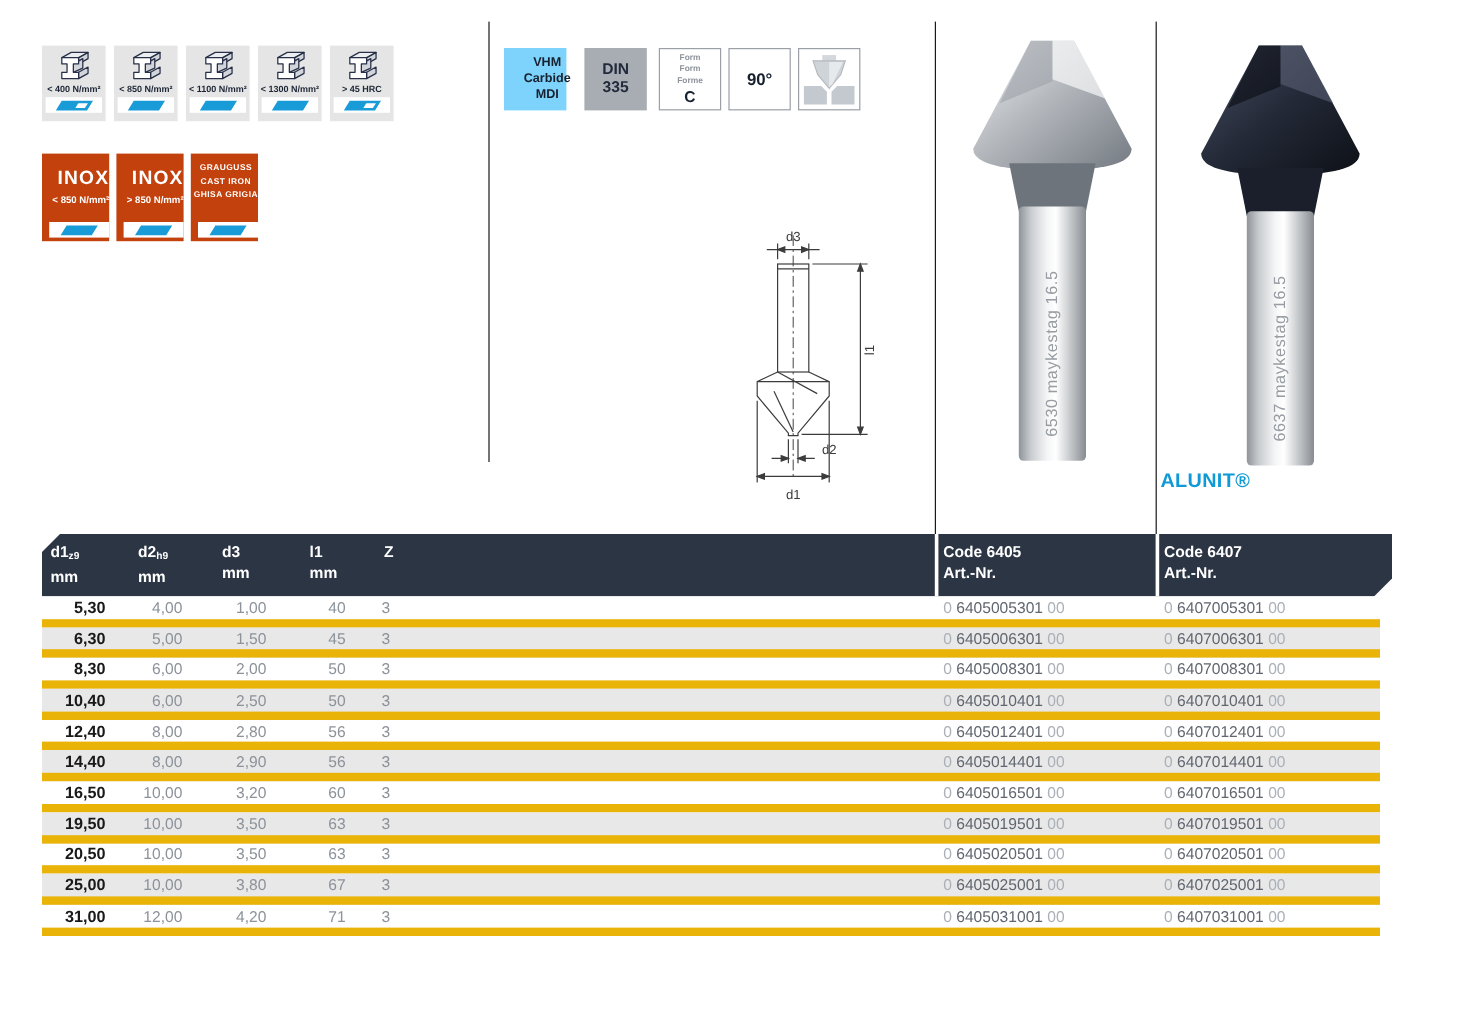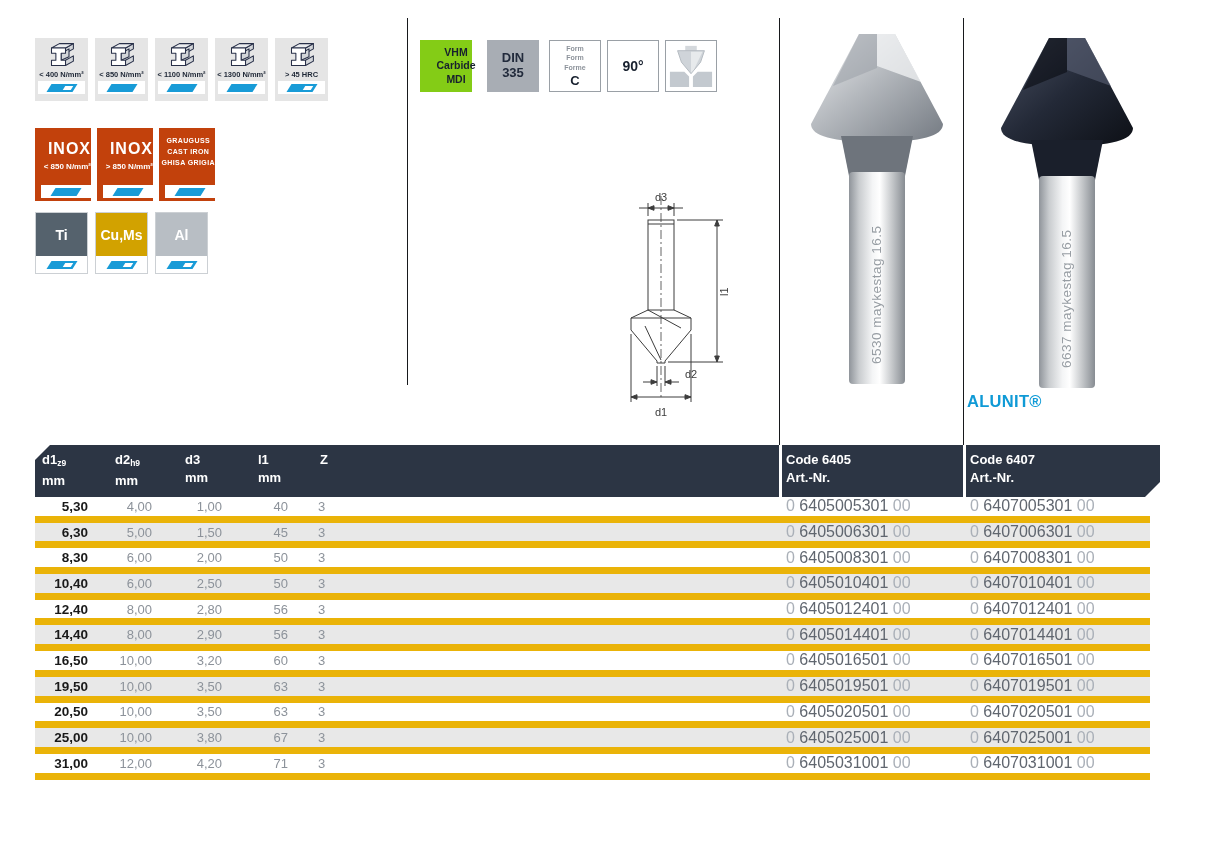--- a/index.html
+++ b/index.html
@@ -33,21 +33,21 @@
   .metal-card{width:53px;height:62px;background:#fff;border:1px solid #ccd0d4;display:flex;
               flex-direction:column;box-sizing:border-box;}
   .metal-block{height:43px;display:flex;align-items:center;justify-content:center;}
   .metal-block span{font-size:14px;font-weight:bold;color:#fff;}
   .metal-card .chipstrip{width:47px;margin:2px auto 2px auto;}
   .bg-ti{background:#55626d;} .bg-cu{background:#d2a200;} .bg-al{background:#b8bec4;}
 
   
   .spec{position:absolute;width:52px;height:52px;box-sizing:border-box;display:flex;
         flex-direction:column;align-items:center;justify-content:center;text-align:center;}
-  .b-vhm{left:420px;top:40px;background:#84cc16;padding-left:20px;}
+  .b-vhm{left:420px;top:40px;background:#7dd3fc;padding-left:20px;}
   .b-vhm span{font-size:10.5px;font-weight:bold;color:#17202e;line-height:1.3;}
   .b-din{left:487px;top:40px;background:#a8adb4;}
   .b-din span{font-size:13px;font-weight:bold;color:#222b3c;line-height:1.15;}
   .b-form{left:549px;top:40px;background:#fff;border:1px solid #9aa0a6;}
   .b-form .fsm{font-size:7px;color:#8d939b;line-height:1.35;font-weight:bold;}
   .b-form .fval{font-size:13px;font-weight:bold;color:#17202e;margin-top:1px;}
   .b-angle{left:607px;top:40px;background:#fff;border:1px solid #9aa0a6;}
   .b-angle span{font-size:14px;font-weight:bold;color:#17202e;}
   .b-pict{left:665px;top:40px;background:#fff;border:1px solid #9aa0a6;padding:2px;}
 
@@ -78,21 +78,21 @@
   #hdiv1{left:744px;} #hdiv2{left:928px;}
 
   #tbody{position:absolute;left:35px;top:497px;width:1115px;}
   .trow{display:grid;grid-template-columns:53px 64px 70px 66px 60px 438px 184px 1fr;
         align-items:center;height:25.7px;box-sizing:border-box;border-bottom:7px solid #eab308;}
   .trow:nth-child(even){background:#e8e8e8;}
   .c{white-space:nowrap;}
   .cd1{text-align:right;font-weight:bold;color:#191919;font-size:13.5px;}
   .cv{text-align:right;color:#8c929a;font-size:13px;}
   .cz{padding-left:30px;color:#8c929a;font-size:13px;}
-  .ccode{font-size:16px;color:#60666f;}
+  .ccode{font-size:13px;color:#60666f;}
   .ccode i{font-style:normal;color:#aab0b8;}
   .ccode b{font-weight:normal;color:#60666f;}
 
   
   .footnote{position:absolute;left:35px;font-size:14.5px;white-space:nowrap;}
   #fn1{top:799px;} #fn2{top:825px;}
   .fn-strong{color:#7b8289;} .fn-rest{color:#a4a9af;}
 </style>
 </head>
 <body>
@@ -201,52 +201,20 @@
         <span class="cast-line">GRAUGUSS</span>
         <span class="cast-line">CAST IRON</span>
         <span class="cast-line">GHISA GRIGIA</span>
       </div>
       <div class="chipstrip" data-variant="full">
           <div class="chip"></div>
         </div>
     </div>
   </div>
 
-  <div id="metal-row" class="iconrow">
-    <div class="metal-card">
-      <div class="metal-block bg-ti">
-          <span>Ti</span>
-        </div>
-      <div class="chipstrip" data-variant="notch">
-          <div class="chip">
-            <div class="notch"></div>
-          </div>
-        </div>
-    </div>
-    <div class="metal-card">
-      <div class="metal-block bg-cu">
-          <span>Cu,Ms</span>
-        </div>
-      <div class="chipstrip" data-variant="notch">
-          <div class="chip">
-            <div class="notch"></div>
-          </div>
-        </div>
-    </div>
-    <div class="metal-card">
-      <div class="metal-block bg-al">
-          <span>Al</span>
-        </div>
-      <div class="chipstrip" data-variant="notch">
-          <div class="chip">
-            <div class="notch"></div>
-          </div>
-        </div>
-    </div>
-  </div>
 
   <div class="spec b-vhm">
     <span>VHM</span>
     <span>Carbide</span>
     <span>MDI</span>
   </div>
   <div class="spec b-din">
     <span>DIN</span>
     <span>335</span>
   </div>

